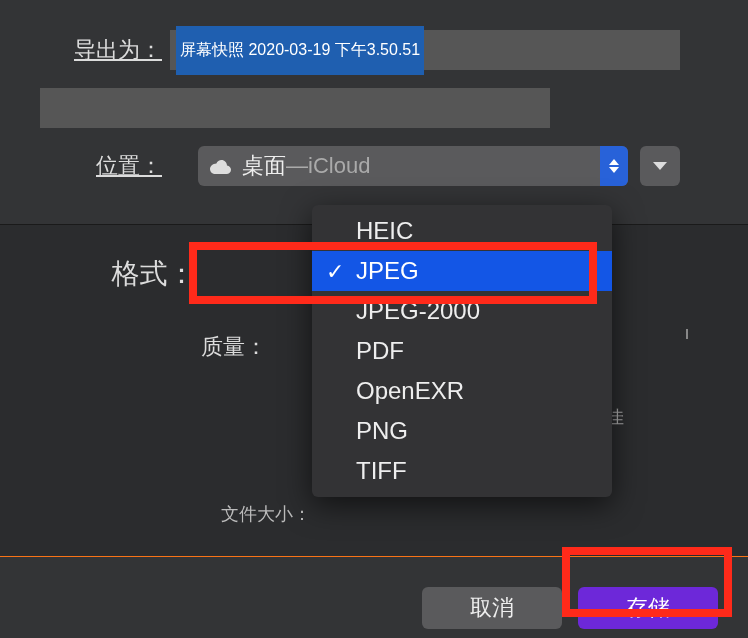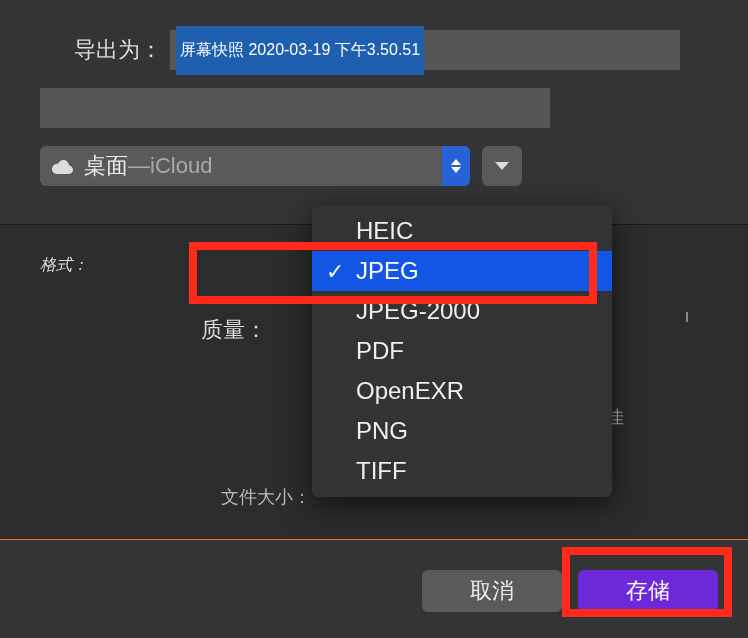--- a/index.html
+++ b/index.html
@@ -28,20 +28,21 @@
       display: flex;
       align-items: center;
       margin-bottom: 18px;
     }
     .label {
       width: 130px;
       text-align: right;
       font-size: 22px;
       color: #dcdcdc;
       padding-right: 8px;
+      text-decoration: underline;
     }
     .filename-value {
       background: #1f5fb0;
       color: #fff;
       padding: 14px 4px;
       display: inline-block;
     }
     .filename-wrapper {
       flex: 1;
       max-width: 510px;
@@ -55,20 +56,21 @@
       flex: 1;
       background: #565656;
       border: none;
       height: 40px;
       max-width: 510px;
     }
     .location-row {
       display: flex;
       align-items: center;
       gap: 12px;
+      justify-content: flex-end;
     }
     .location-select {
       flex: 1;
       max-width: 430px;
       background: #5a5a5c;
       border-radius: 6px;
       height: 40px;
       display: flex;
       align-items: center;
       padding: 0 10px;
@@ -139,25 +141,24 @@
       position: relative;
       min-height: 300px;
     }
     .format-row {
       display: flex;
       align-items: center;
       margin-bottom: 12px;
     }
     .format-label {
       width: 235px;
-      text-align: left;
-      font-size: 16px;
+      text-align: center;
+      font-size: 28px;
       color: #dcdcdc;
       padding-right: 8px;
-      font-style: italic;
     }
     .quality-row {
       display: flex;
       align-items: center;
       margin-bottom: 12px;
     }
     .quality-label {
       width: 235px;
       text-align: right;
       font-size: 22px;
@@ -287,20 +288,21 @@
       <div class="filename-wrapper">
         <span class="filename-value">屏幕快照 2020-03-19 下午3.50.51</span>
       </div>
     </div>
 
     <div class="row">
       <input class="tags-input" style="">
     </div>
 
     <div class="row">
+      <div class="label">位置：</div>
       <div class="location-row" style="flex:1; max-width:510px;">
         <div class="location-select">
           <svg class="cloud-icon" viewBox="0 0 24 18">
             <path fill="#ddd" d="M19 8.5c0-3-2.5-5.5-5.5-5.5-2.3 0-4.3 1.4-5.1 3.5C4.8 6.7 2 9.1 2 12c0 3 2.5 5 5.5 5h11c2.5 0 4.5-2 4.5-4.3 0-2.1-1.6-3.9-4-4.2z"></path>
           </svg>
           <span class="location-text">桌面</span>
           <span class="location-text location-secondary"> — </span>
           <span class="location-text location-secondary">iCloud</span>
           <div class="location-arrows">
             <div class="arrow-up"></div>

